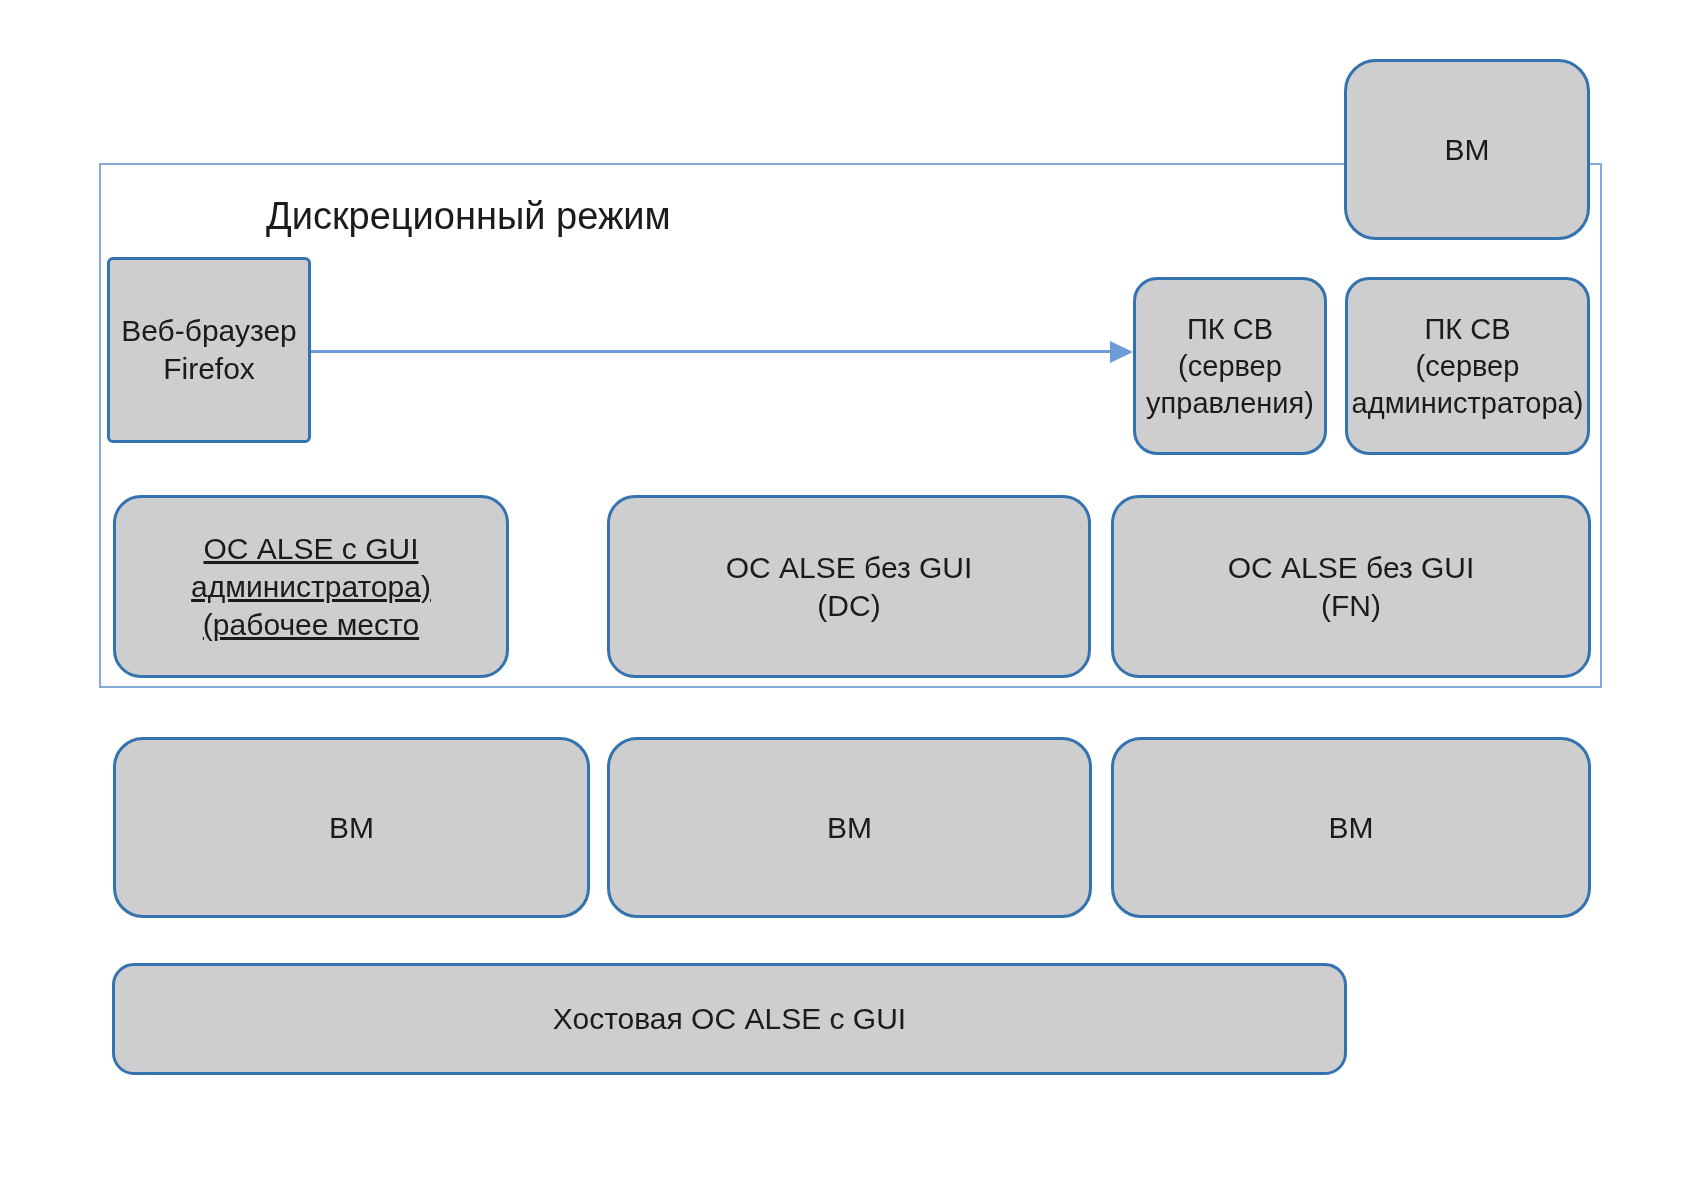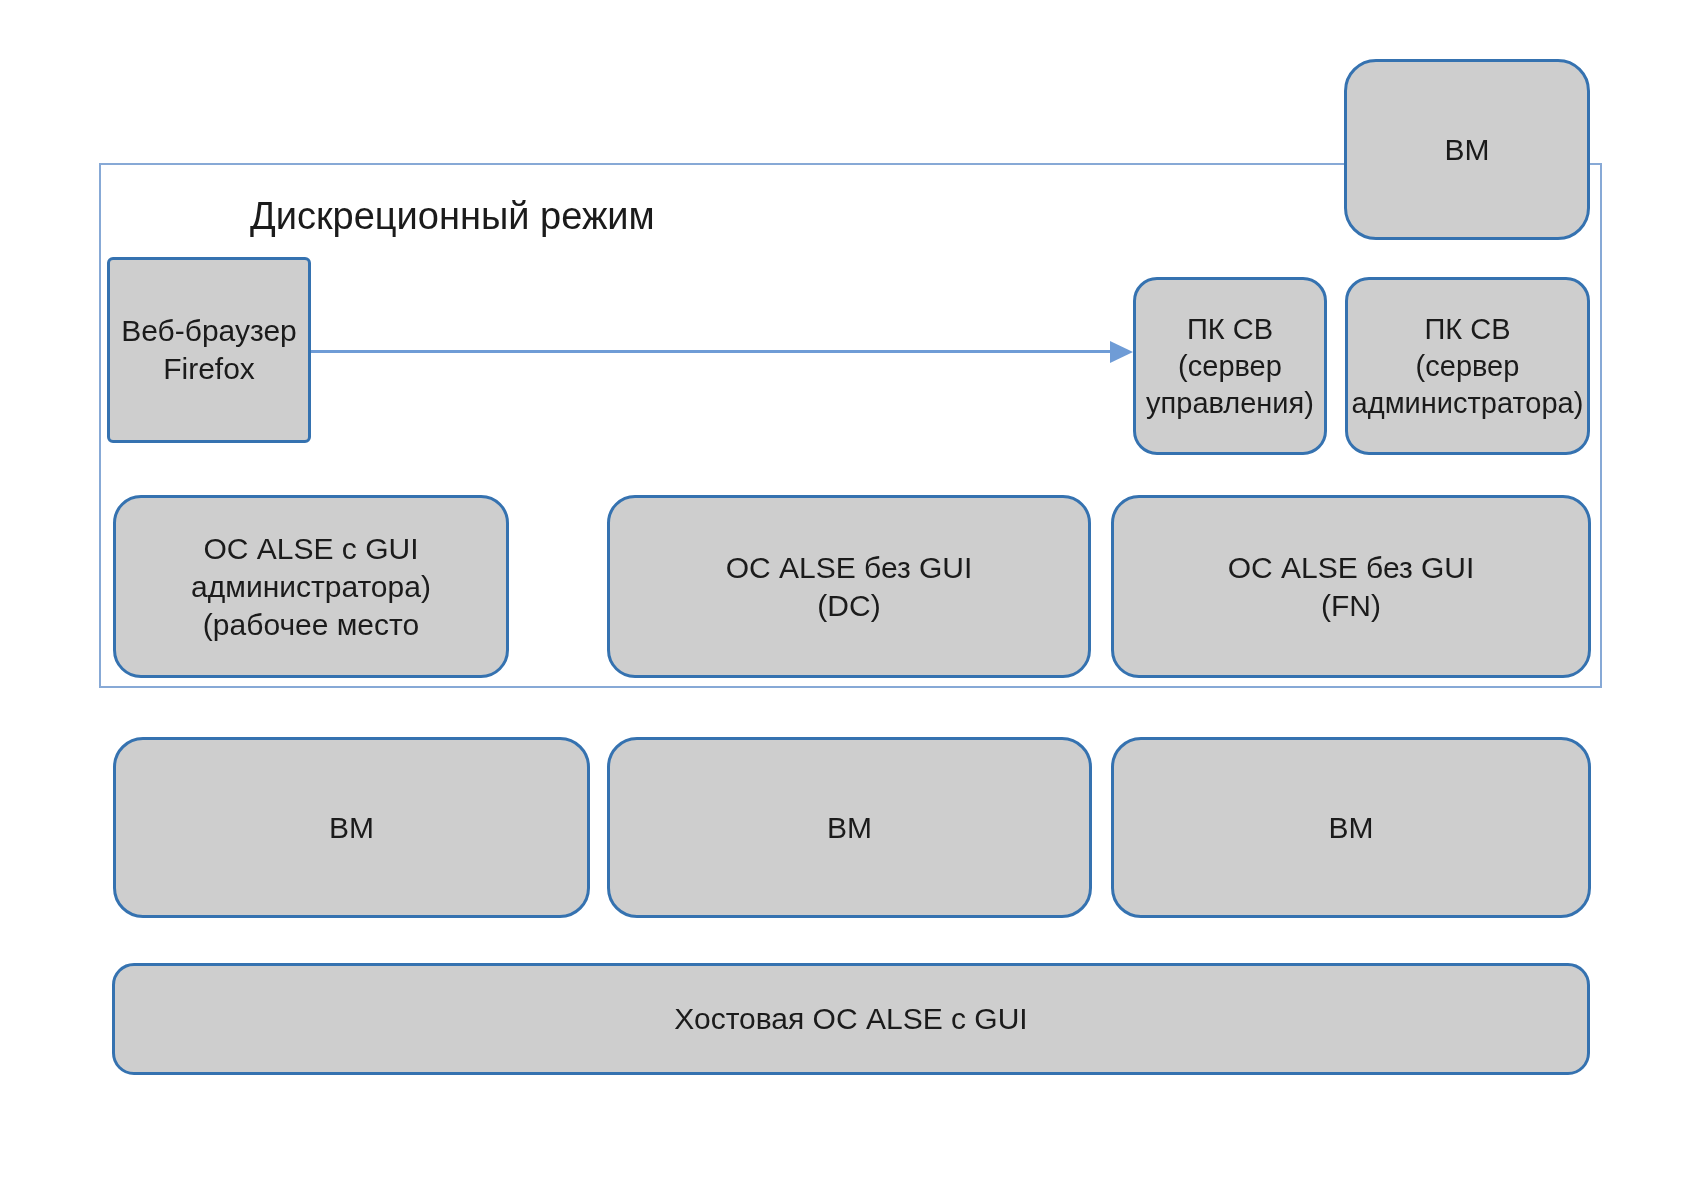--- a/index.html
+++ b/index.html
@@ -21,21 +21,21 @@
   .frame {
     position: absolute;
     left: 99px; top: 163px;
     width: 1499px; height: 521px;
     border: 2px solid var(--frame-border, #87a9d6);
     background: transparent;
     z-index: 1;
   }
   .frame-title {
     position: absolute;
-    left: 250px; top: 194px;
+    left: 266px; top: 194px;
     font-size: 38px;
     line-height: 44px;
     white-space: nowrap;
     z-index: 2;
   }
 
   
   .node {
     position: absolute;
     background: var(--node-fill, #cecece);
@@ -49,27 +49,27 @@
     font-size: 30px;
     line-height: 38px;
     z-index: 3;
   }
   .node span { display: block; white-space: nowrap; }
 
   .n-firefox    { left: 107px;  top: 257px; width: 204px;  height: 186px; border-radius: 6px; }
   .n-vm-top     { left: 1344px; top: 59px;  width: 246px;  height: 181px; border-radius: 32px; }
   .n-pksv1      { left: 1133px; top: 277px; width: 194px;  height: 178px; border-radius: 24px; font-size: 29px; line-height: 37px; }
   .n-pksv2      { left: 1345px; top: 277px; width: 245px;  height: 178px; border-radius: 24px; font-size: 29px; line-height: 37px; }
-  .n-alse-admin { left: 113px;  top: 495px; width: 396px;  height: 183px; border-radius: 28px; }
+  .n-alse-admin { left: 113px;  top: 495px; width: 396px;  height: 183px; border-radius: 28px; text-decoration: underline; }
   .n-alse-dc    { left: 607px;  top: 495px; width: 484px;  height: 183px; border-radius: 28px; }
   .n-alse-fn    { left: 1111px; top: 495px; width: 480px;  height: 183px; border-radius: 28px; }
   .n-vm1        { left: 113px;  top: 737px; width: 477px;  height: 181px; border-radius: 30px; }
   .n-vm2        { left: 607px;  top: 737px; width: 485px;  height: 181px; border-radius: 30px; }
   .n-vm3        { left: 1111px; top: 737px; width: 480px;  height: 181px; border-radius: 30px; }
-  .n-host       { left: 112px;  top: 963px; width: 1478px; height: 112px; border-radius: 22px; }
+  .n-host       { left: 112px;  top: 963px; width: 1235px; height: 112px; border-radius: 22px; }
 
   
   .arrow-line {
     position: absolute;
     left: 311px; top: 350px;
     width: 801px; height: 3px;
     background: var(--arrow, #6f9cd6);
     z-index: 2;
   }
   .arrow-head {

